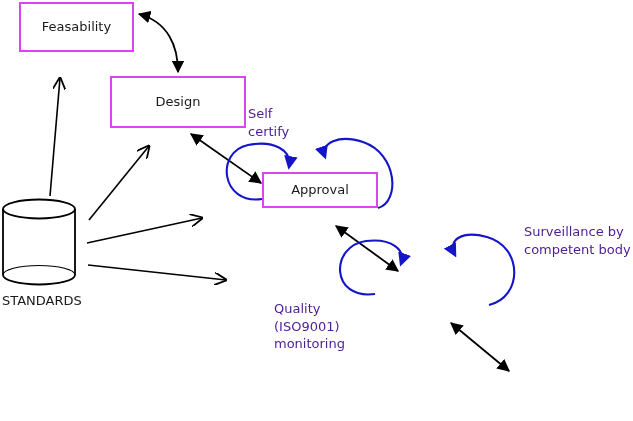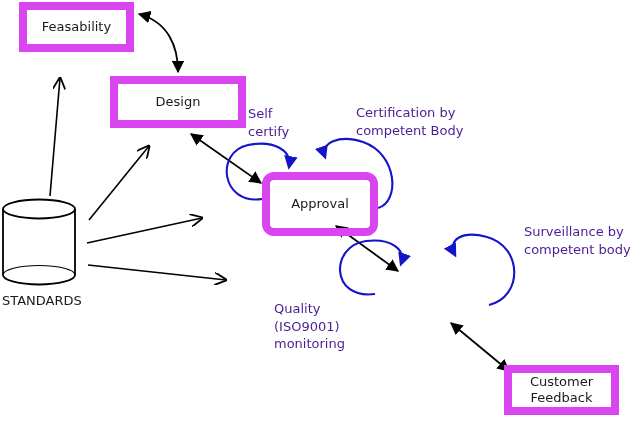--- a/index.html
+++ b/index.html
@@ -18,21 +18,21 @@
   svg.layer {
     position: absolute;
     left: 0;
     top: 0;
     width: 633px;
     height: 421px;
   }
   .node-box {
     position: absolute;
     box-sizing: border-box;
-    border: 8px solid #d946ef;
+    border: 2px solid #d946ef;
     background: transparent;
     display: flex;
     align-items: center;
     justify-content: center;
     color: #1a1a1a;
     font-size: 13px;
     line-height: 1.25;
     text-align: center;
     font-family: "DejaVu Sans", sans-serif;
   }
@@ -111,37 +111,31 @@
   </svg>
 
   <div class="node-box" style="left:19px; top:2px; width:115px; height:50px;">
     <span>Feasability</span>
   </div>
 
   <div class="node-box" style="left:110px; top:76px; width:136px; height:52px;">
     <span>Design</span>
   </div>
 
-  <div class="node-box" style="left:262px; top:172px; width:116px; height:64px;border-radius:12px;">
+  <div class="node-box" style="left:262px; top:172px; width:116px; height:36px;">
     <span>Approval</span>
   </div>
 
 
-  <div class="node-box" style="left:504px; top:365px; width:115px; height:50px;">
-    <span class="two-line">Customer
-Feedback</span>
-  </div>
 
   <div class="db-label" style="left:2px; top:293px;text-align:right;">STANDARDS</div>
 
   <div class="loop-label" style="left:248px; top:105px; width:70px;">Self
 certify</div>
 
-  <div class="loop-label" style="left:356px; top:104px; width:125px;">Certification by
-competent Body</div>
 
   <div class="loop-label" style="left:274px; top:300px; width:100px;">Quality
 (ISO9001)
 monitoring</div>
 
   <div class="loop-label" style="left:524px; top:223px; width:112px;">Surveillance by
 competent body</div>
 
 </div>
 

